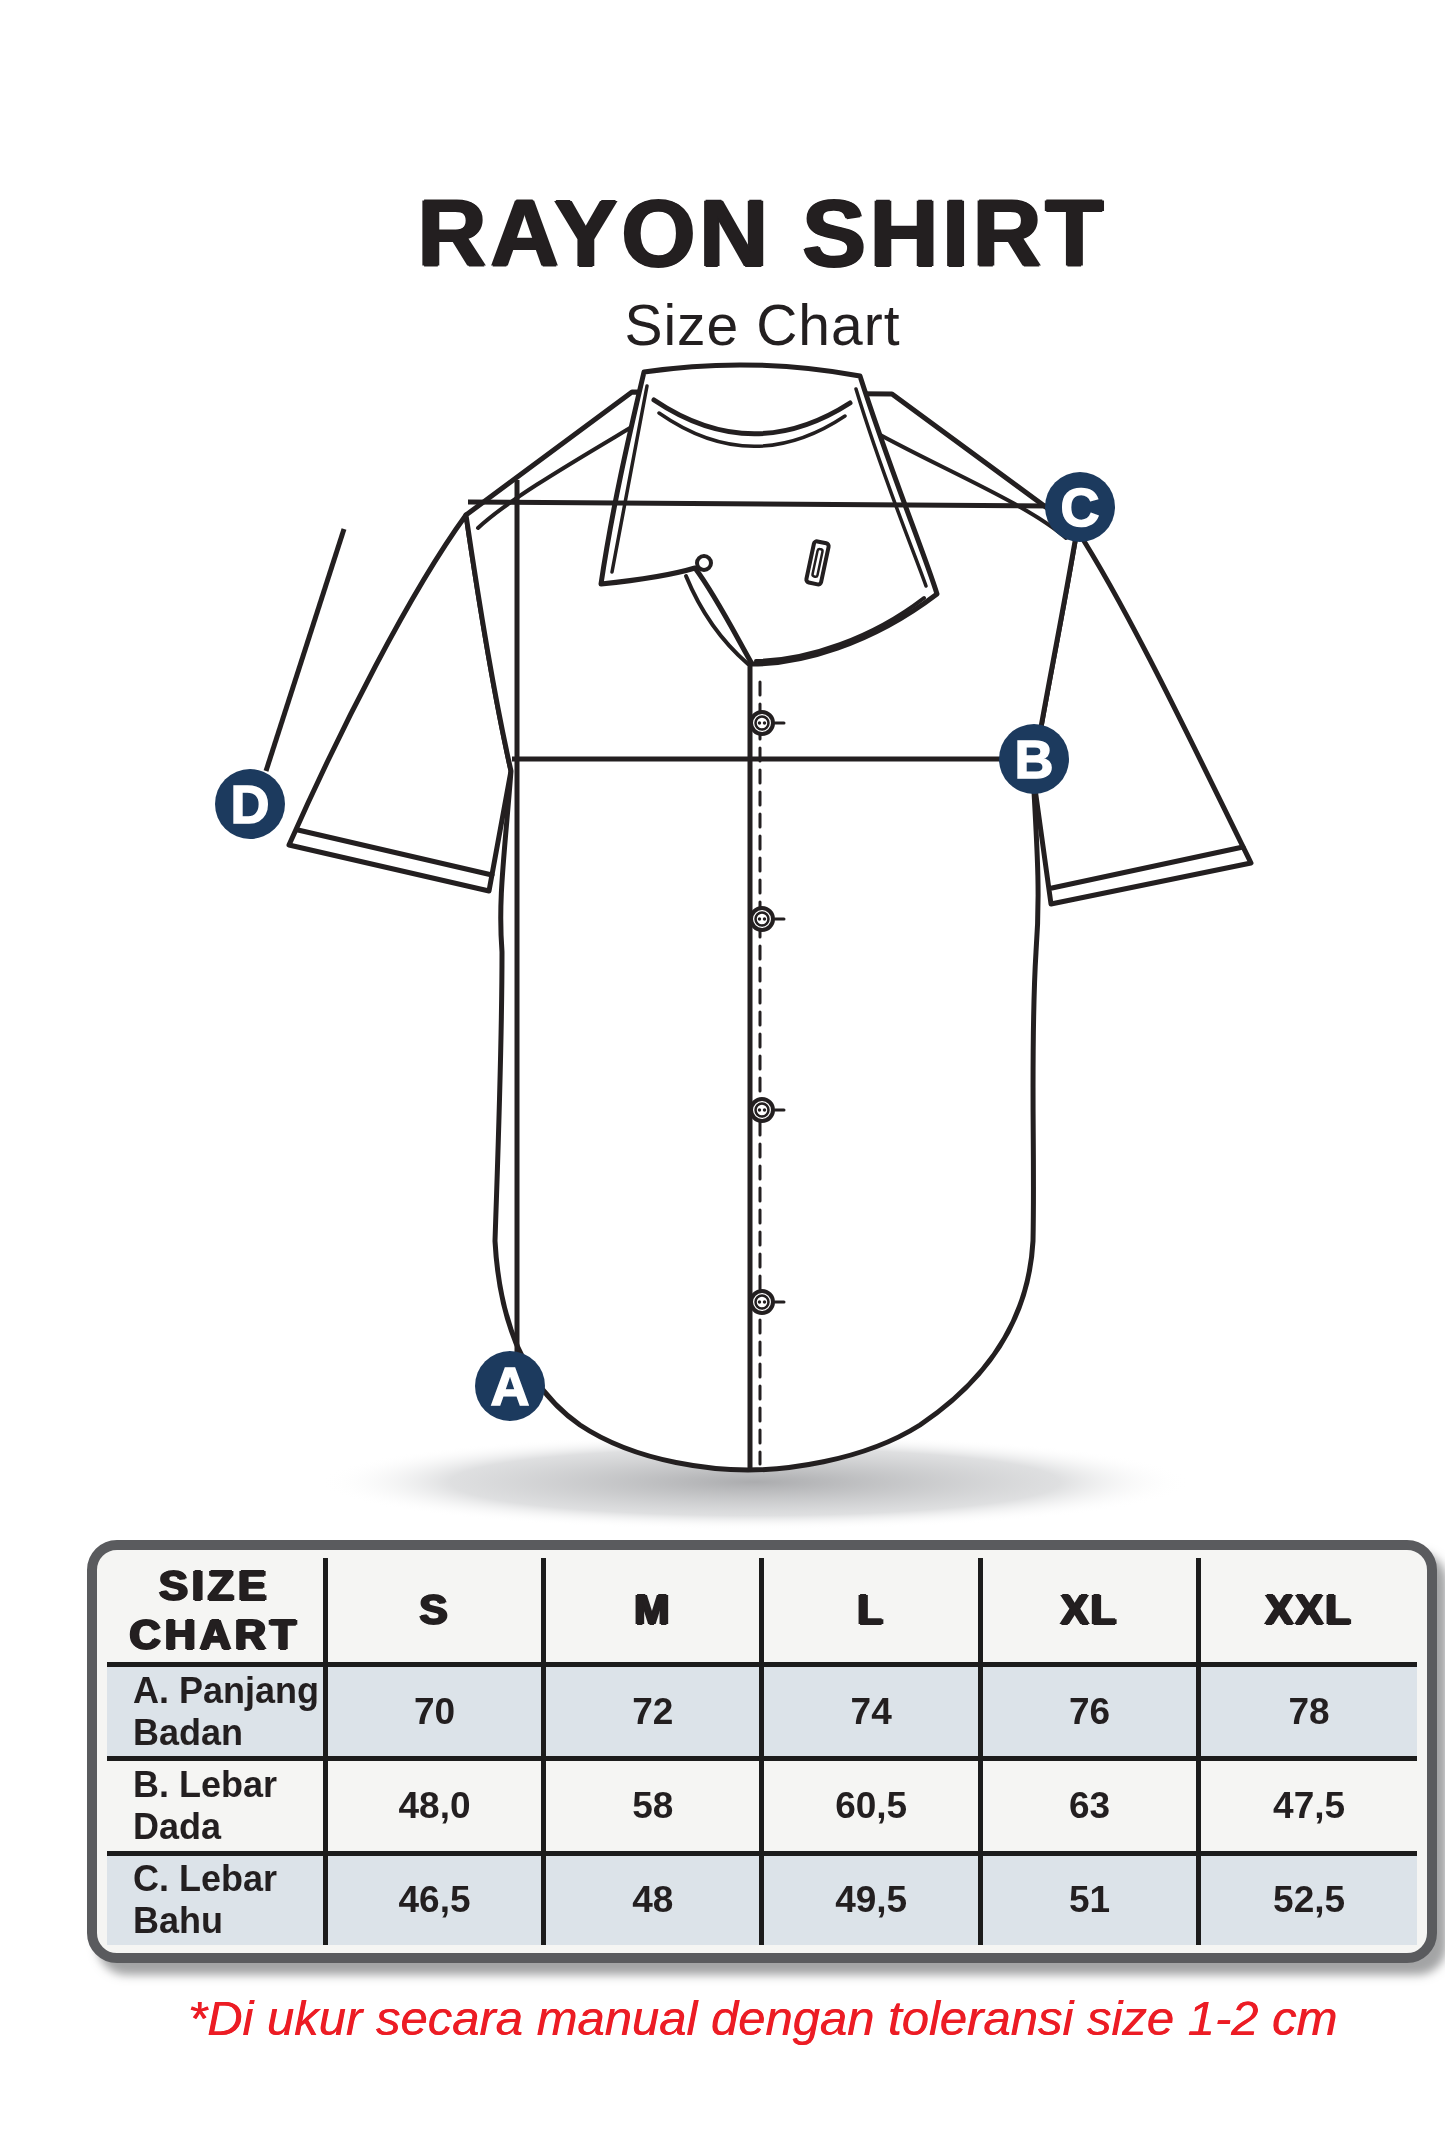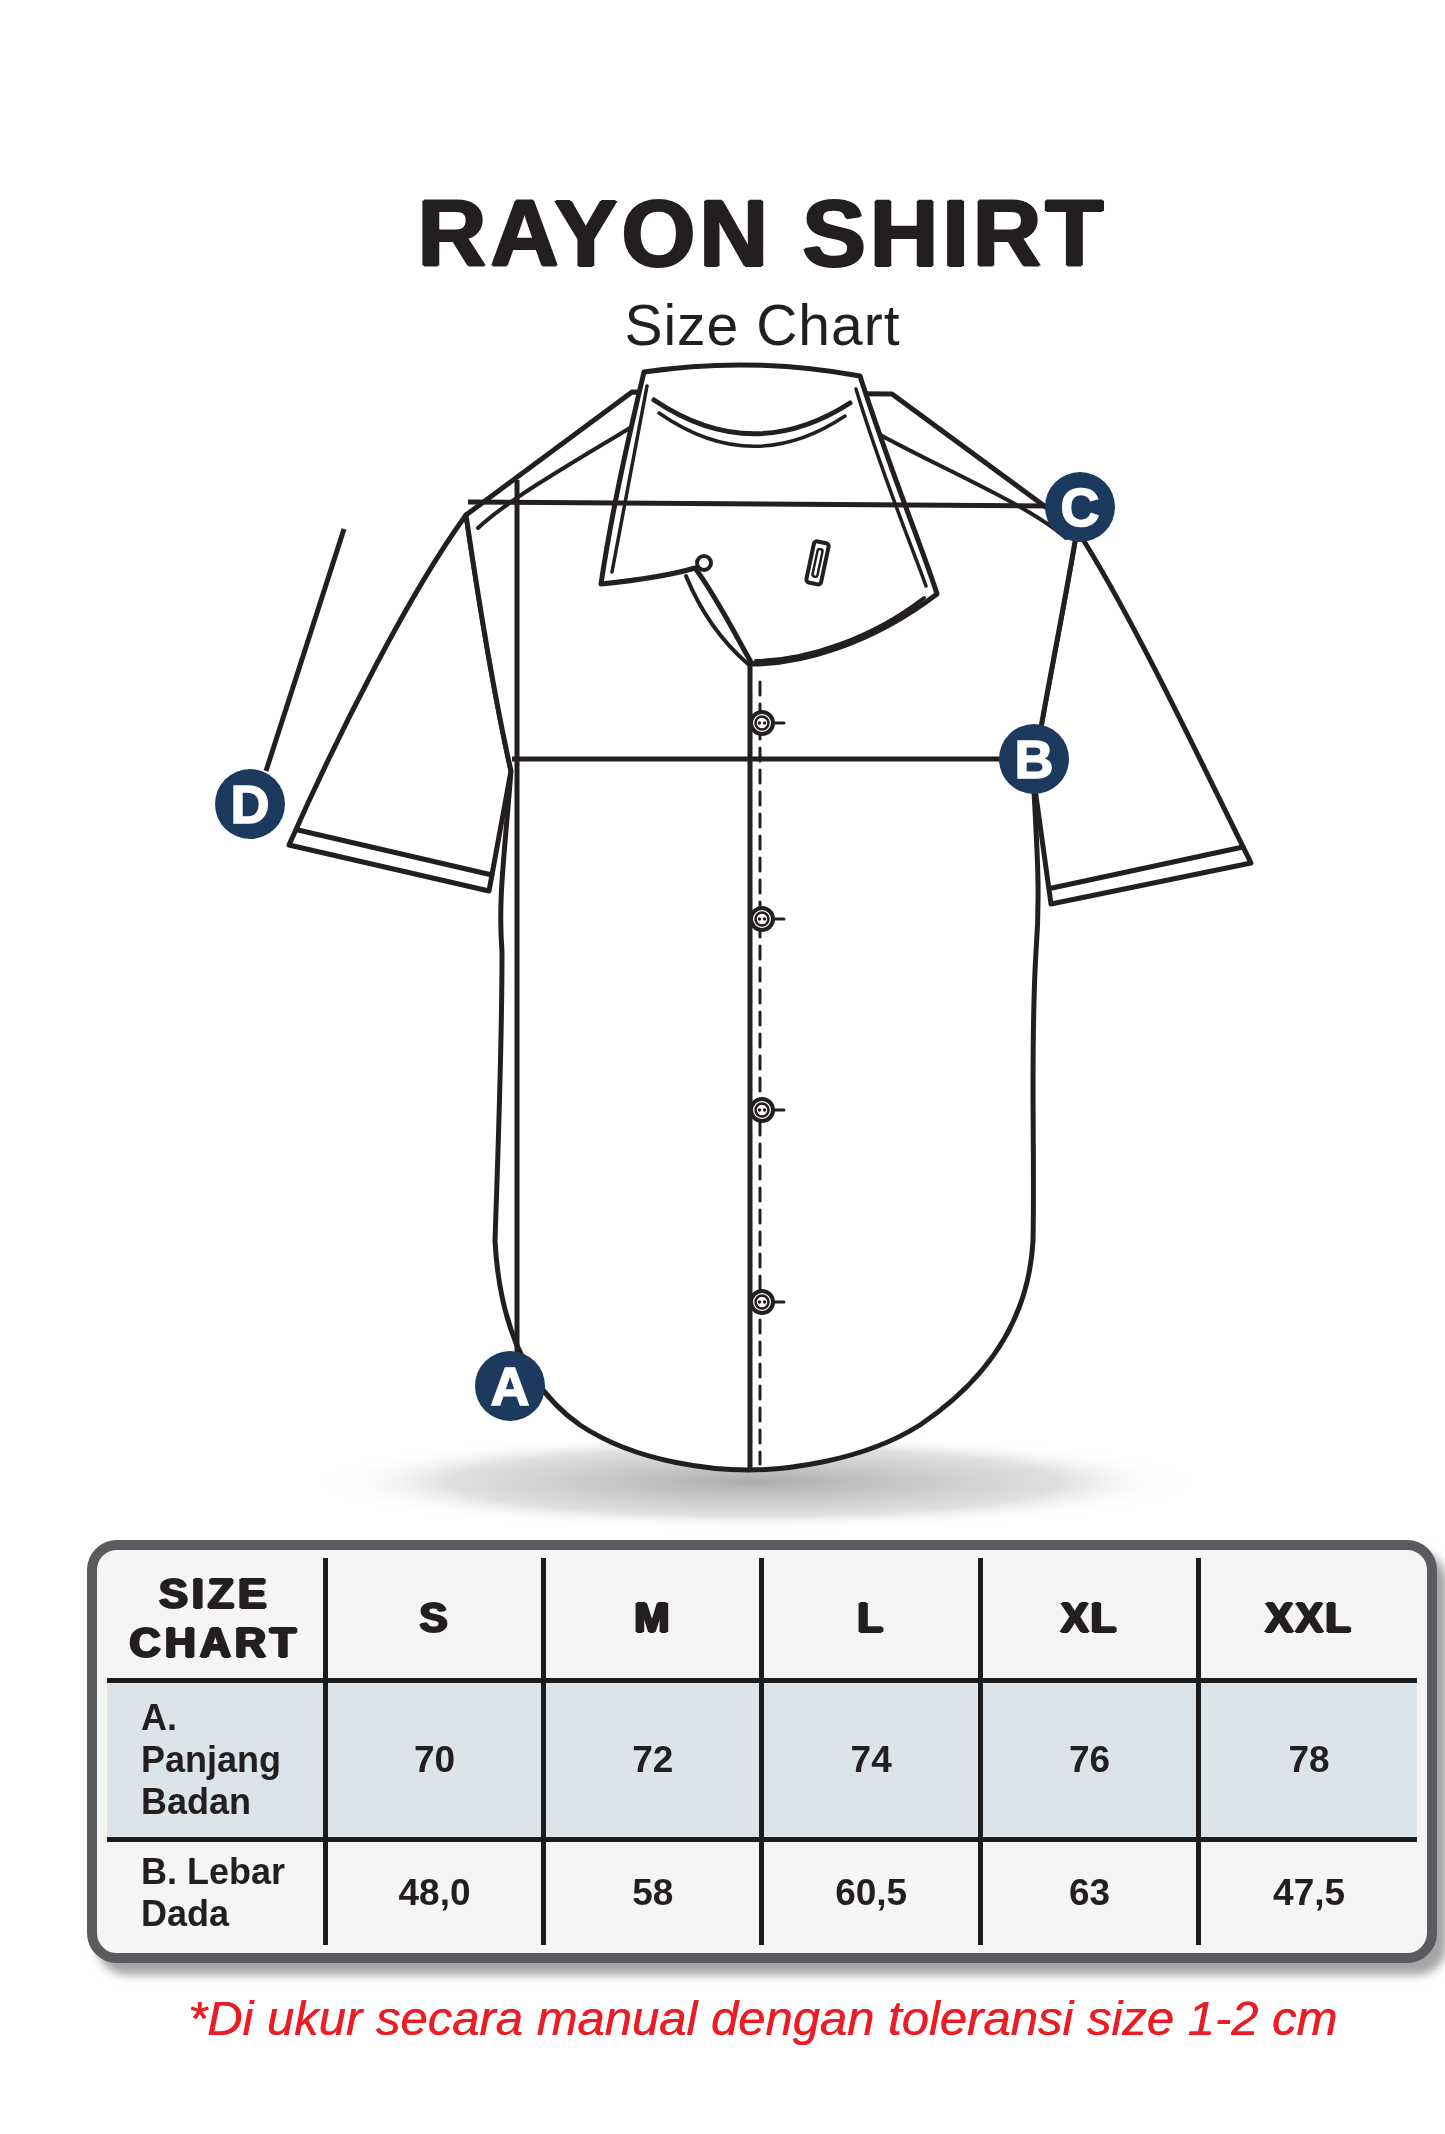--- a/index.html
+++ b/index.html
@@ -39,21 +39,21 @@
     border:5px solid #1c1c1c;text-align:center;vertical-align:middle;
     font-weight:bold;color:#231f20;background:#f5f5f3;
   }
   .size-table tr:first-child>*{border-top:none;}
   .size-table tr:last-child>*{border-bottom:none;}
   .size-table tr>*:first-child{border-left:none;}
   .size-table tr>*:last-child{border-right:none;}
   .size-table th{height:84px;font-size:42px;letter-spacing:2px;}
   .size-table th.sizechart{letter-spacing:4px;font-size:43px;}
   .size-table td{height:74px;font-size:37px;}
-  .size-table td.rowlabel{text-align:left;padding-left:34px;font-size:36px;}
+  .size-table td.rowlabel{text-align:left;padding-left:26px;font-size:36px;}
   .size-table tr.alt td{background:#dce3e9;}
   .note{
     position:absolute;top:1994px;left:0;width:100%;text-align:center;
     font-style:italic;font-size:49px;color:#ec1c24;line-height:1;
     text-shadow:0.6px 0 0 currentColor;
   }
 </style>
 </head>
 <body>
 
@@ -185,19 +185,27 @@
         <td>78</td>
       </tr>
       <tr>
         <td class="rowlabel">B. Lebar Dada</td>
         <td>48,0</td>
         <td>58</td>
         <td>60,5</td>
         <td>63</td>
         <td>47,5</td>
       </tr>
+      <tr class="alt">
+        <td class="rowlabel">C. Lebar Bahu</td>
+        <td>46,5</td>
+        <td>48</td>
+        <td>49,5</td>
+        <td>51</td>
+        <td>52,5</td>
+      </tr>
     </tbody>
       </table>
   </div>
 
   <div class="note">*Di ukur secara manual dengan toleransi size 1-2 cm</div>
 
 </div>
 
 </body></html>

